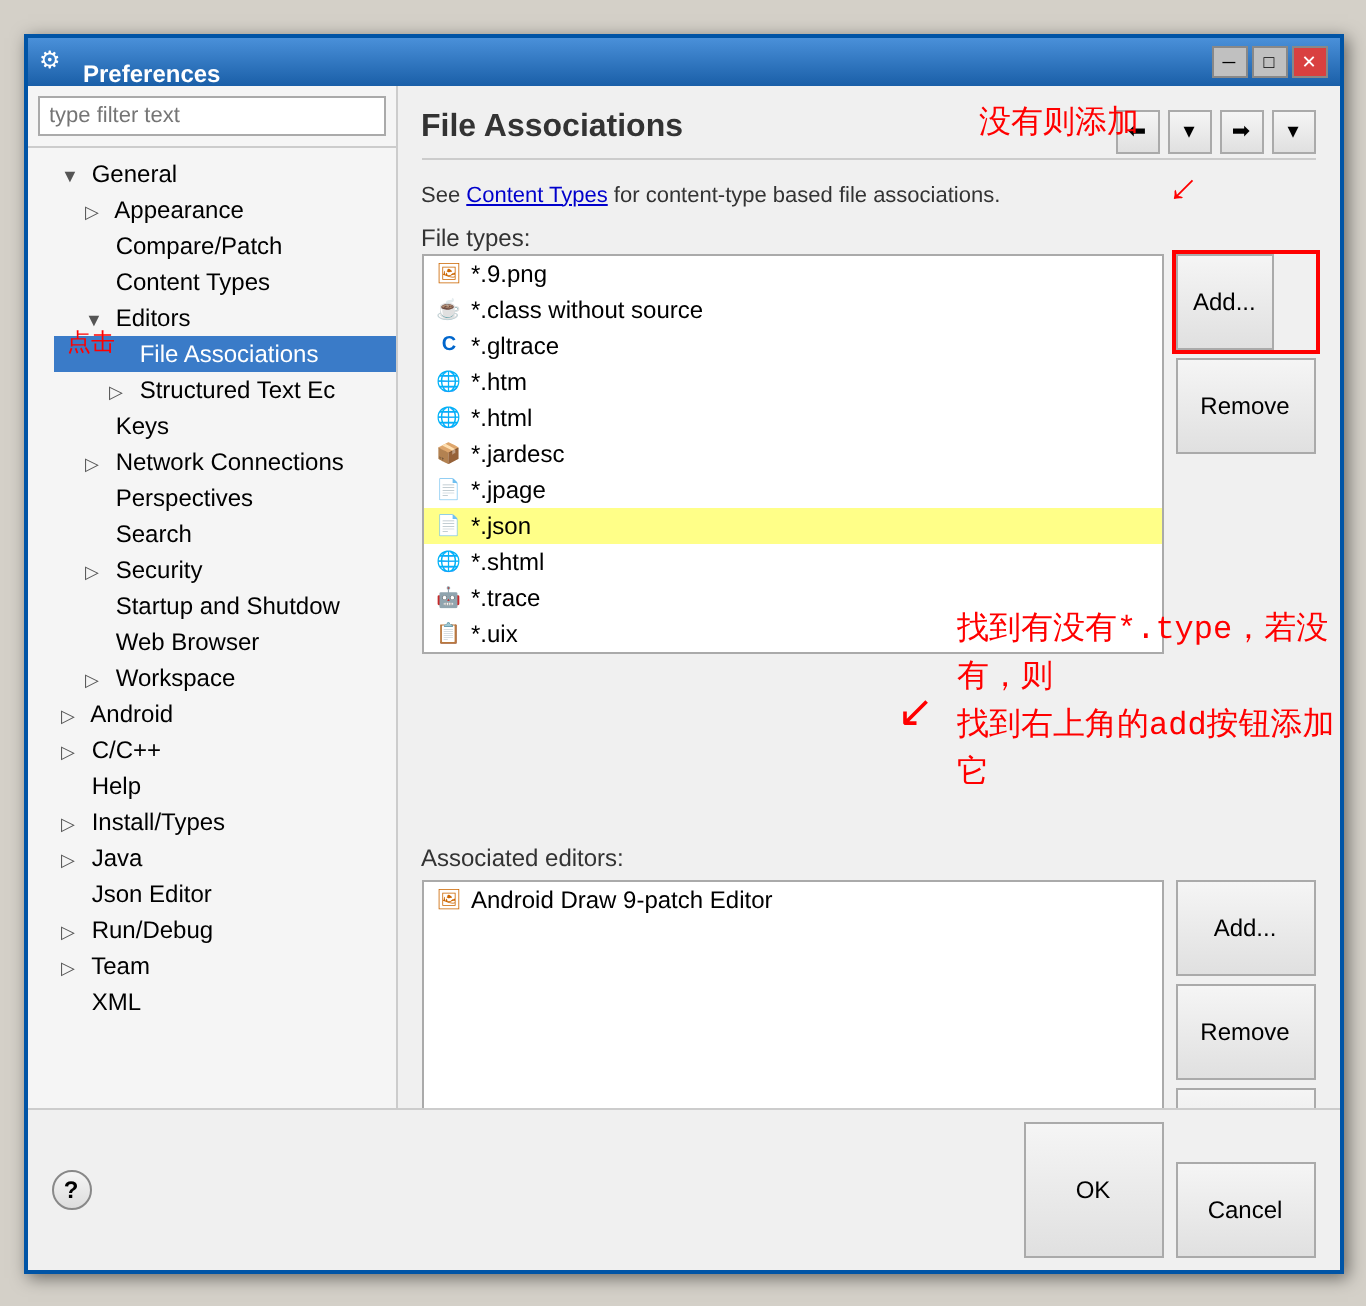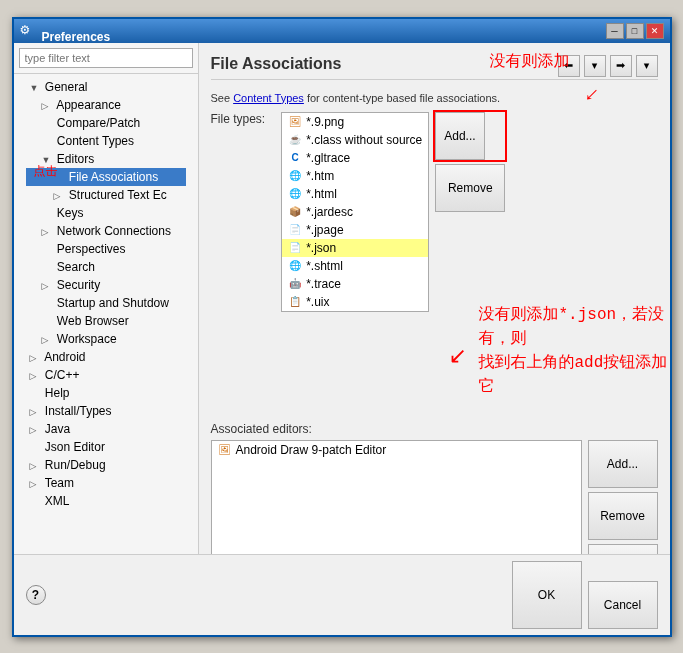--- a/index.html
+++ b/index.html
@@ -84,22 +84,23 @@
       width: 100%;
       border: 1px solid #aaa;
       padding: 3px 5px;
       font-size: 11px;
       color: #999;
       background: white;
     }
     .tree {
       flex: 1;
       overflow-y: auto;
-      padding: 4px 12px;
-      font-size: 12px;
+      padding: 4px 0;
+      font-size: 12px;
+      margin-left: 13px;
     }
     .tree-item {
       padding: 2px 4px;
       cursor: pointer;
       white-space: nowrap;
       overflow: hidden;
       text-overflow: ellipsis;
     }
     .tree-item.selected { background: #3a7bc8; color: white; }
     .tree-expander {
@@ -122,22 +123,22 @@
     .description {
       font-size: 11px;
       color: #333;
     }
     .description a {
       color: #0000cc;
       text-decoration: underline;
     }
     .file-types-section {
       display: flex;
-      flex-direction: row;
-      gap: 16px;
+      flex-direction: column;
+      gap: 1px;
       flex: 1;
     }
     .section-label {
       font-size: 12px;
       color: #333;
       font-weight: normal;
     }
     .list-with-buttons {
       display: flex;
       gap: 6px;
@@ -466,21 +467,21 @@
             <div style="position:relative;">
               <div style="position:absolute; top:-2px; left:-2px; right:-2px; bottom:-2px; border:2px solid red; pointer-events:none; z-index:10;"></div>
               <button class="btn">Add...</button>
             </div>
             <button class="btn">Remove</button>
           </div>
         </div>
       </div>
 
       <div class="annotation-box" style="bottom: 155px; left: 280px; line-height: 1.5;">
-        <div>没有则添加*.json，若没有，则</div>
+        <div>找到有没有*.type，若没有，则</div>
         <div>找到右上角的add按钮添加它</div>
       </div>
 
       <div style="position:absolute; bottom:185px; left:250px; color:red; font-size:22px; pointer-events:none; z-index:100;">↙</div>
 
       <div class="associated-section">
         <span class="section-label">Associated editors:</span>
         <div class="associated-list">
           <div class="list-box">
             <div class="list-item">

